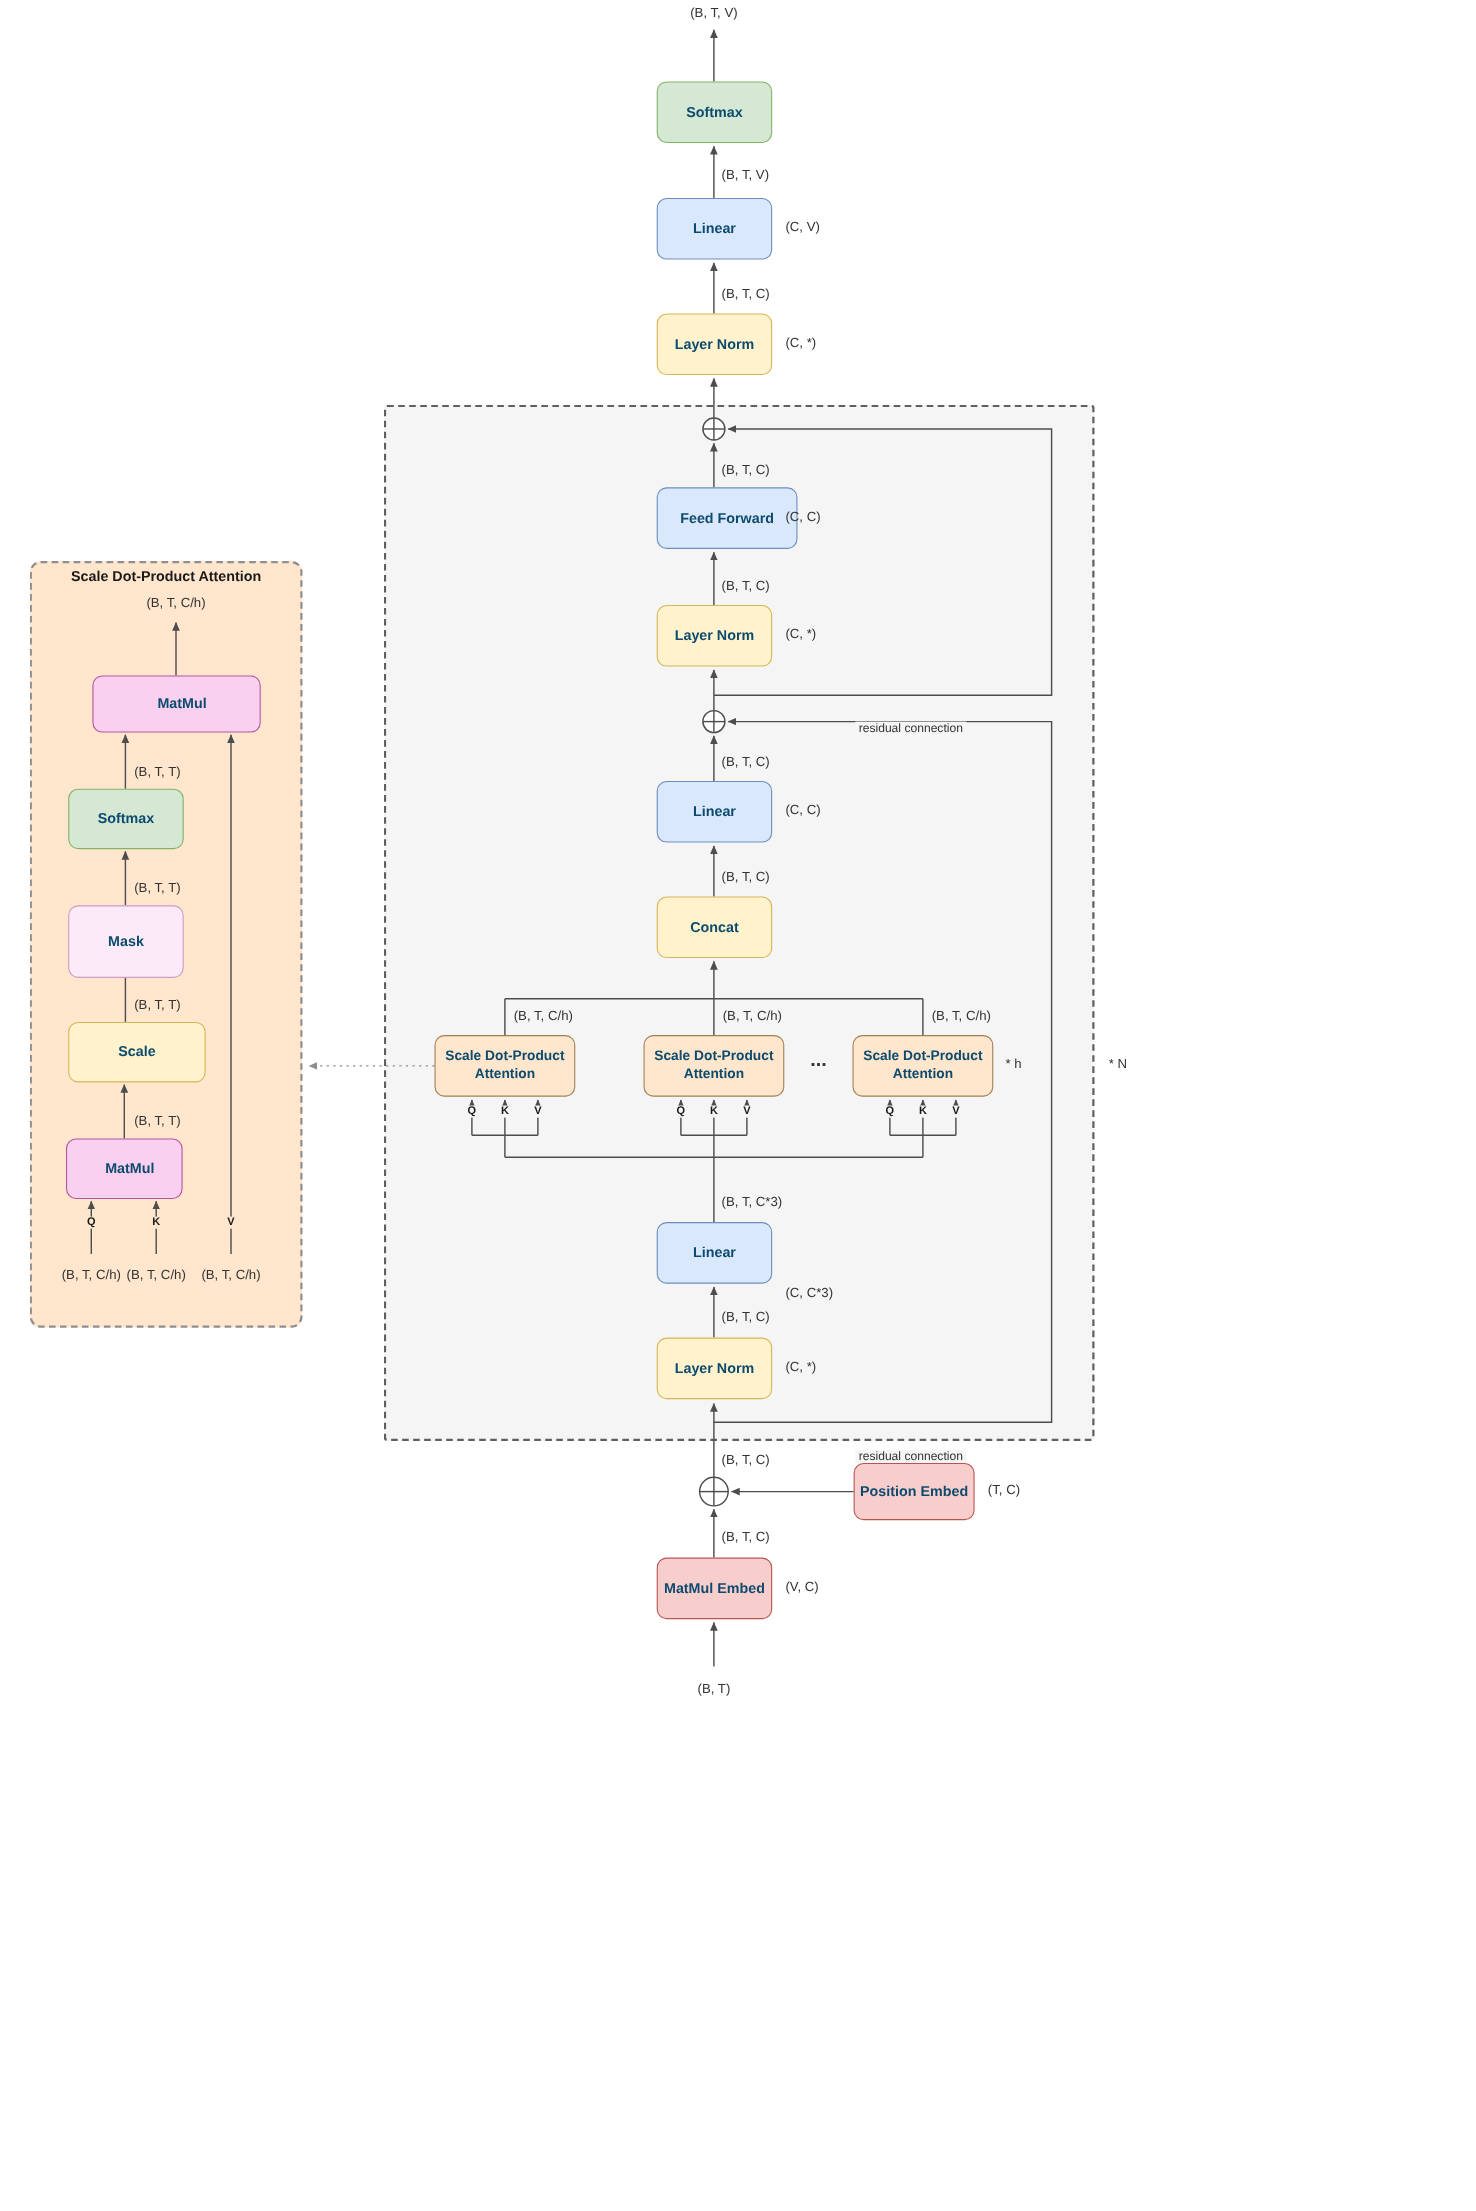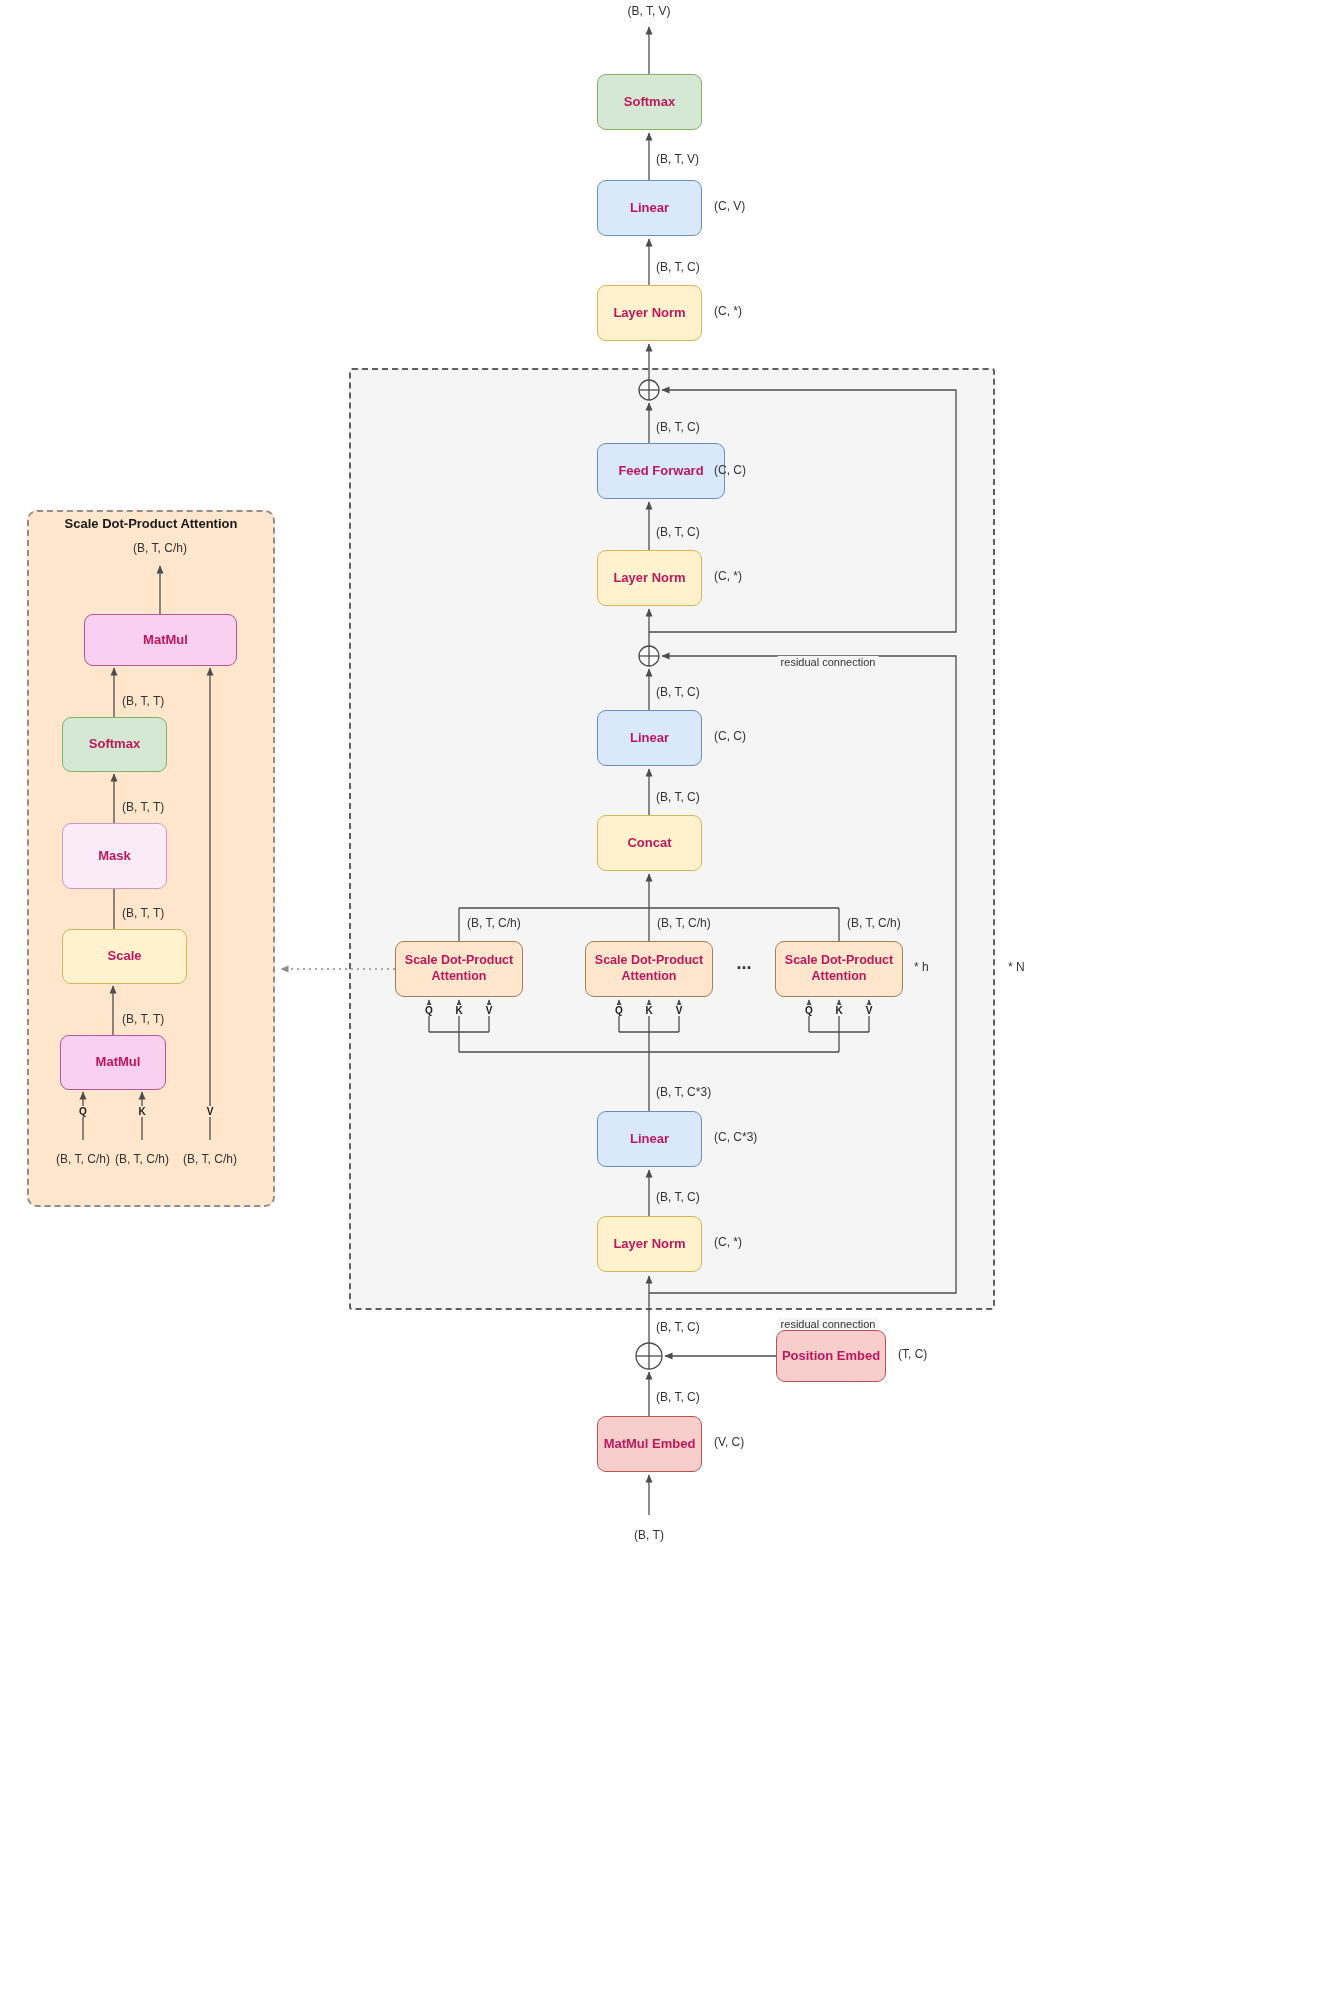--- a/index.html
+++ b/index.html
@@ -1,20 +1,20 @@
 <!DOCTYPE html>
 <html><head>
 <meta charset="utf-8">
 <style>
   html,body{margin:0;padding:0;background:#ffffff;font-family:"Liberation Sans",sans-serif;}
   .canvas{position:relative;width:1342px;height:2010px;overflow:hidden;background:#fff;}
   .container-dashed{position:absolute;background:#f5f5f5;border:2px dashed #5f5f5f;border-radius:3px;box-sizing:border-box;z-index:0;}
   .container-wheat{position:absolute;background:#ffe6cc;border:2px dashed #8f8f8f;border-radius:10px;box-sizing:border-box;z-index:0;}
   svg.wires{position:absolute;left:0;top:0;z-index:1;pointer-events:none;}
-  .node{position:absolute;border:1.6px solid;border-radius:9px;display:flex;align-items:center;justify-content:center;text-align:center;font-weight:bold;font-size:13px;color:#be185d;line-height:1.25;padding:2px;box-sizing:border-box;z-index:2;}
+  .node{position:absolute;border:1.6px solid;border-radius:9px;display:flex;align-items:center;justify-content:center;text-align:center;font-weight:bold;font-size:13px;color:#0c4a6e;line-height:1.25;padding:2px;box-sizing:border-box;z-index:2;}
   .green{background:#d5e8d4;border-color:#82b366;}
   .blue{background:#dae8fc;border-color:#6c8ebf;}
   .yellow{background:#fff2cc;border-color:#d6b656;}
   .red{background:#f8cecc;border-color:#b85450;text-align:center;}
   .wheat{background:#ffe6cc;border-color:#a08155;font-size:12.5px;}
   .pink{background:#f9d0ef;border-color:#b5579f;padding-left:12px;}
   .lav{background:#fbeaf7;border-color:#cf9ac4;}
   .elabel{position:absolute;font-size:12px;color:#333;white-space:nowrap;z-index:3;}
   .center{transform:translateX(-50%);}
   .bgGray{background:#f5f5f5;padding:0 3px;}
@@ -162,21 +162,21 @@
   <div class="elabel qkv bgGray center" style="left:489px;top:1005px">V</div>
   <div class="elabel qkv bgGray center" style="left:619px;top:1005px">Q</div>
   <div class="elabel qkv bgGray center" style="left:649px;top:1005px">K</div>
   <div class="elabel qkv bgGray center" style="left:679px;top:1005px">V</div>
   <div class="elabel qkv bgGray center" style="left:809px;top:1005px">Q</div>
   <div class="elabel qkv bgGray center" style="left:839px;top:1005px">K</div>
   <div class="elabel qkv bgGray center" style="left:869px;top:1005px">V</div>
 
   <div class="elabel" style="left:656px;top:1085px">(B, T, C*3)</div>
   <div class="node blue" style="left:597px;top:1111px;width:105px;height:56px">Linear</div>
-  <div class="elabel" style="left:714px;top:1130px">(C, C*3)</div>
+  <div class="elabel" style="left:714px;top:1168px">(C, C*3)</div>
 
   <div class="elabel" style="left:656px;top:1190px">(B, T, C)</div>
   <div class="node yellow" style="left:597px;top:1216px;width:105px;height:56px">Layer Norm</div>
   <div class="elabel" style="left:714px;top:1235px">(C, *)</div>
 
   <div class="elabel small bgGray center" style="left:828px;top:1285px">residual connection</div>
 
   <div class="elabel" style="left:656px;top:1320px">(B, T, C)</div>
   <div class="node red" style="left:776px;top:1330px;width:110px;height:52px">Position Embed</div>
   <div class="elabel" style="left:898px;top:1347px">(T, C)</div>

